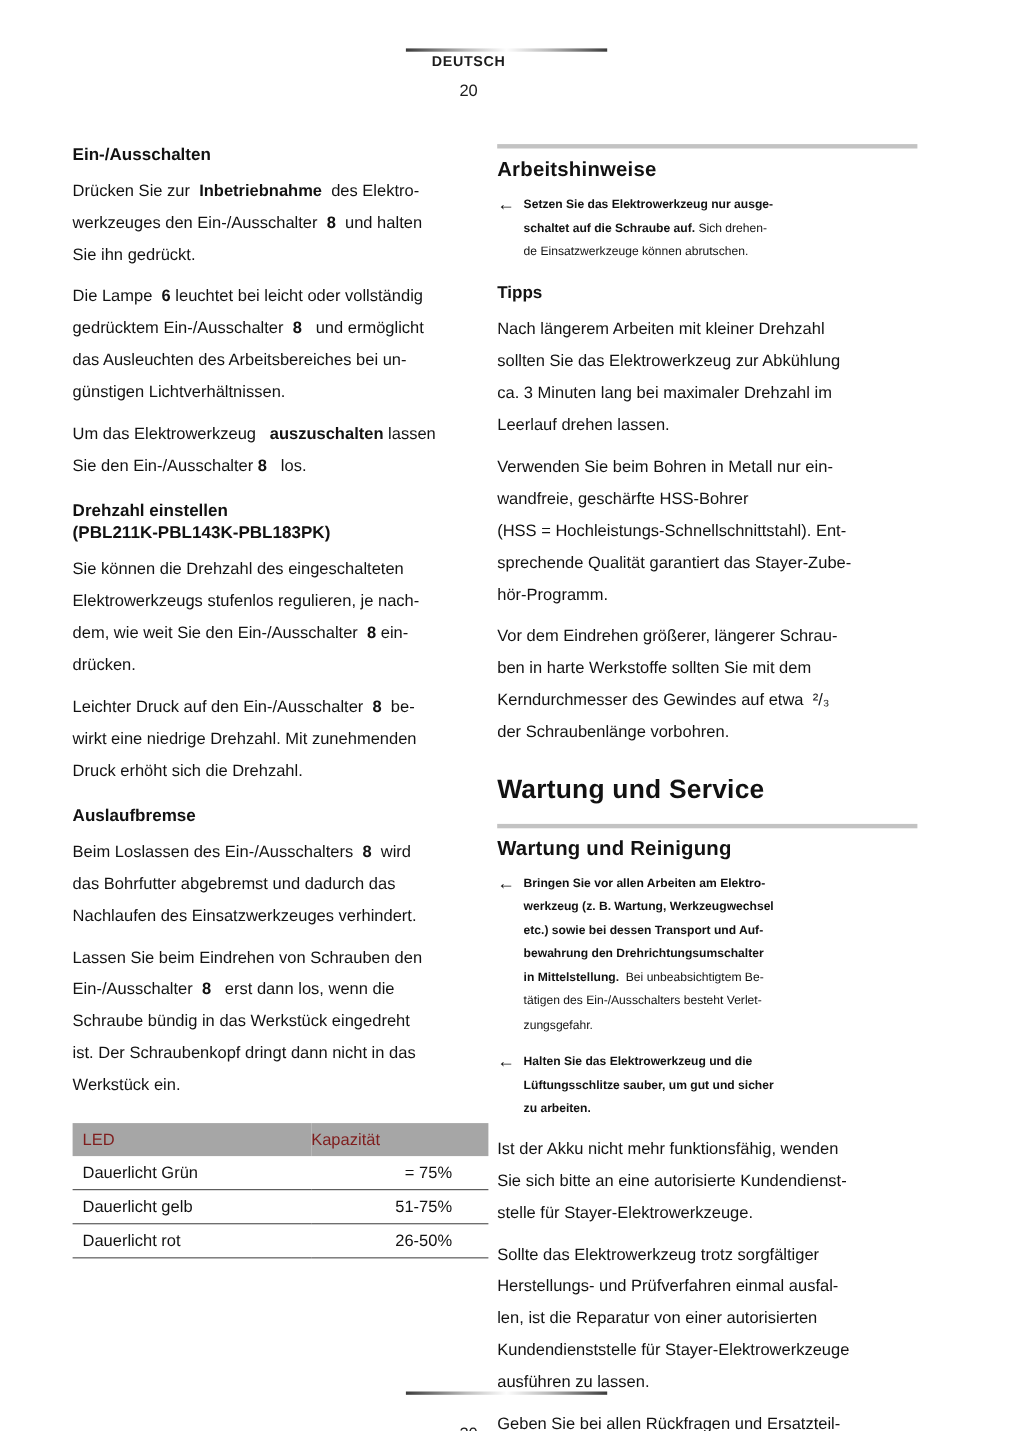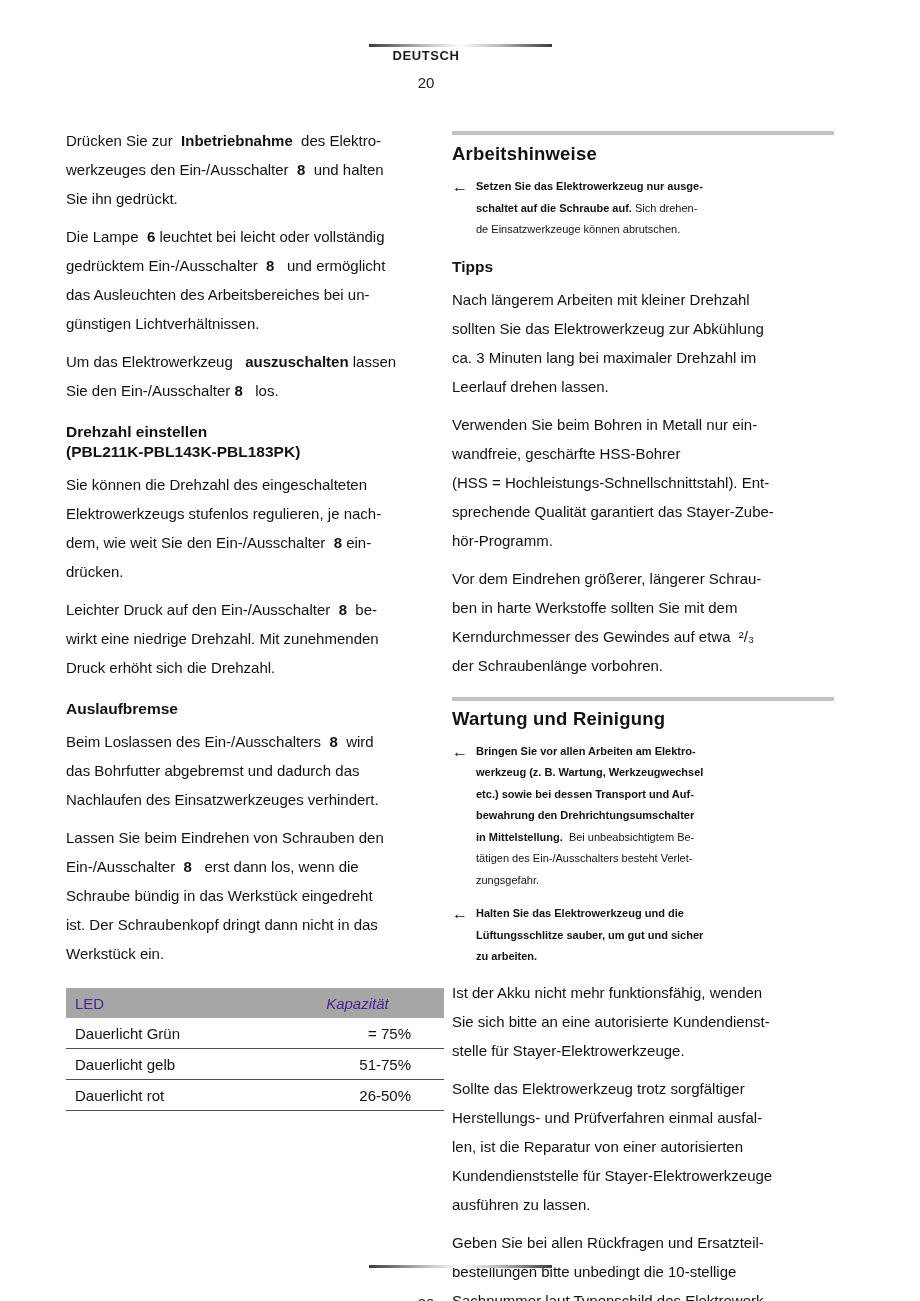--- a/index.html
+++ b/index.html
@@ -33,37 +33,38 @@
   .rule-top{margin-top:5px;}
   .rule-mid{margin-top:17px;margin-bottom:7px;}
 
   .bullet{display:flex;margin:0 0 12px 0;}
   .bullet .arrow{flex:none;width:24px;font-size:16px;line-height:21.5px;color:#121212;}
   .bullet .btxt{font-size:11px;line-height:21.5px;white-space:pre-wrap;}
   .bullet .btxt .b{font-weight:bold;}
 
   table.led{width:100%;border-collapse:collapse;margin-top:20px;font-size:15px;}
   table.led th{
-    background:#a6a6a6;color:#4c1d95;font-weight:normal;
+    background:#a6a6a6;color:#7f1d1d;font-weight:normal;
     text-align:left;padding:5px 0 5px 9px;height:20px;
   }
-  table.led th.cap{text-align:center;padding:5px 12px 5px 0;font-style:italic;}
+  table.led th.cap{text-align:left;padding:5px 12px 5px 0;}
   table.led td{
     padding:7px 0 6px 9px;border-bottom:1.6px solid #4c4c4c;color:#121212;
   }
   table.led td.cap{text-align:right;padding:7px 33px 6px 0;}
 </style>
 </head>
 <body>
 
 <div class="center-txt lang-header">DEUTSCH</div>
 <div class="grad-line grad-top"></div>
 <div class="center-txt pagenum-top">20</div>
 
 <div class="col col-left">
+  <div class="h-small first">Ein-/Ausschalten</div>
   <p class="para"><span>Drücken Sie zur  </span><span class="b">Inbetriebnahme</span><span>  des Elektro-
 werkzeuges den Ein-/Ausschalter  </span><span class="b">8</span><span>  und halten
 Sie ihn gedrückt.</span></p>
   <p class="para"><span>Die Lampe  </span><span class="b">6</span><span> leuchtet bei leicht oder vollständig
 gedrücktem Ein-/Ausschalter  </span><span class="b">8</span><span>   und ermöglicht
 das Ausleuchten des Arbeitsbereiches bei un-
 günstigen Lichtverhältnissen.</span></p>
   <p class="para"><span>Um das Elektrowerkzeug   </span><span class="b">auszuschalten</span><span> lassen
 Sie den Ein-/Ausschalter </span><span class="b">8</span><span>   los.</span></p>
 
@@ -130,20 +131,21 @@
   <p class="para"><span>Verwenden Sie beim Bohren in Metall nur ein-
 wandfreie, geschärfte HSS-Bohrer
 (HSS = Hochleistungs-Schnellschnittstahl). Ent-
 sprechende Qualität garantiert das Stayer-Zube-
 hör-Programm.</span></p>
   <p class="para"><span>Vor dem Eindrehen größerer, längerer Schrau-
 ben in harte Werkstoffe sollten Sie mit dem
 Kerndurchmesser des Gewindes auf etwa  ²/₃
 der Schraubenlänge vorbohren.</span></p>
 
+  <div class="h-big">Wartung und Service</div>
   <div class="rule rule-mid"></div>
   <div class="h-mid">Wartung und Reinigung</div>
 
   <div class="bullet">
     <span class="arrow">←</span>
     <span class="btxt"><span class="b">Bringen Sie vor allen Arbeiten am Elektro-
 werkzeug (z. B. Wartung, Werkzeugwechsel
 etc.) sowie bei dessen Transport und Auf-
 bewahrung den Drehrichtungsumschalter
 in Mittelstellung.</span><span>  Bei unbeabsichtigtem Be-

